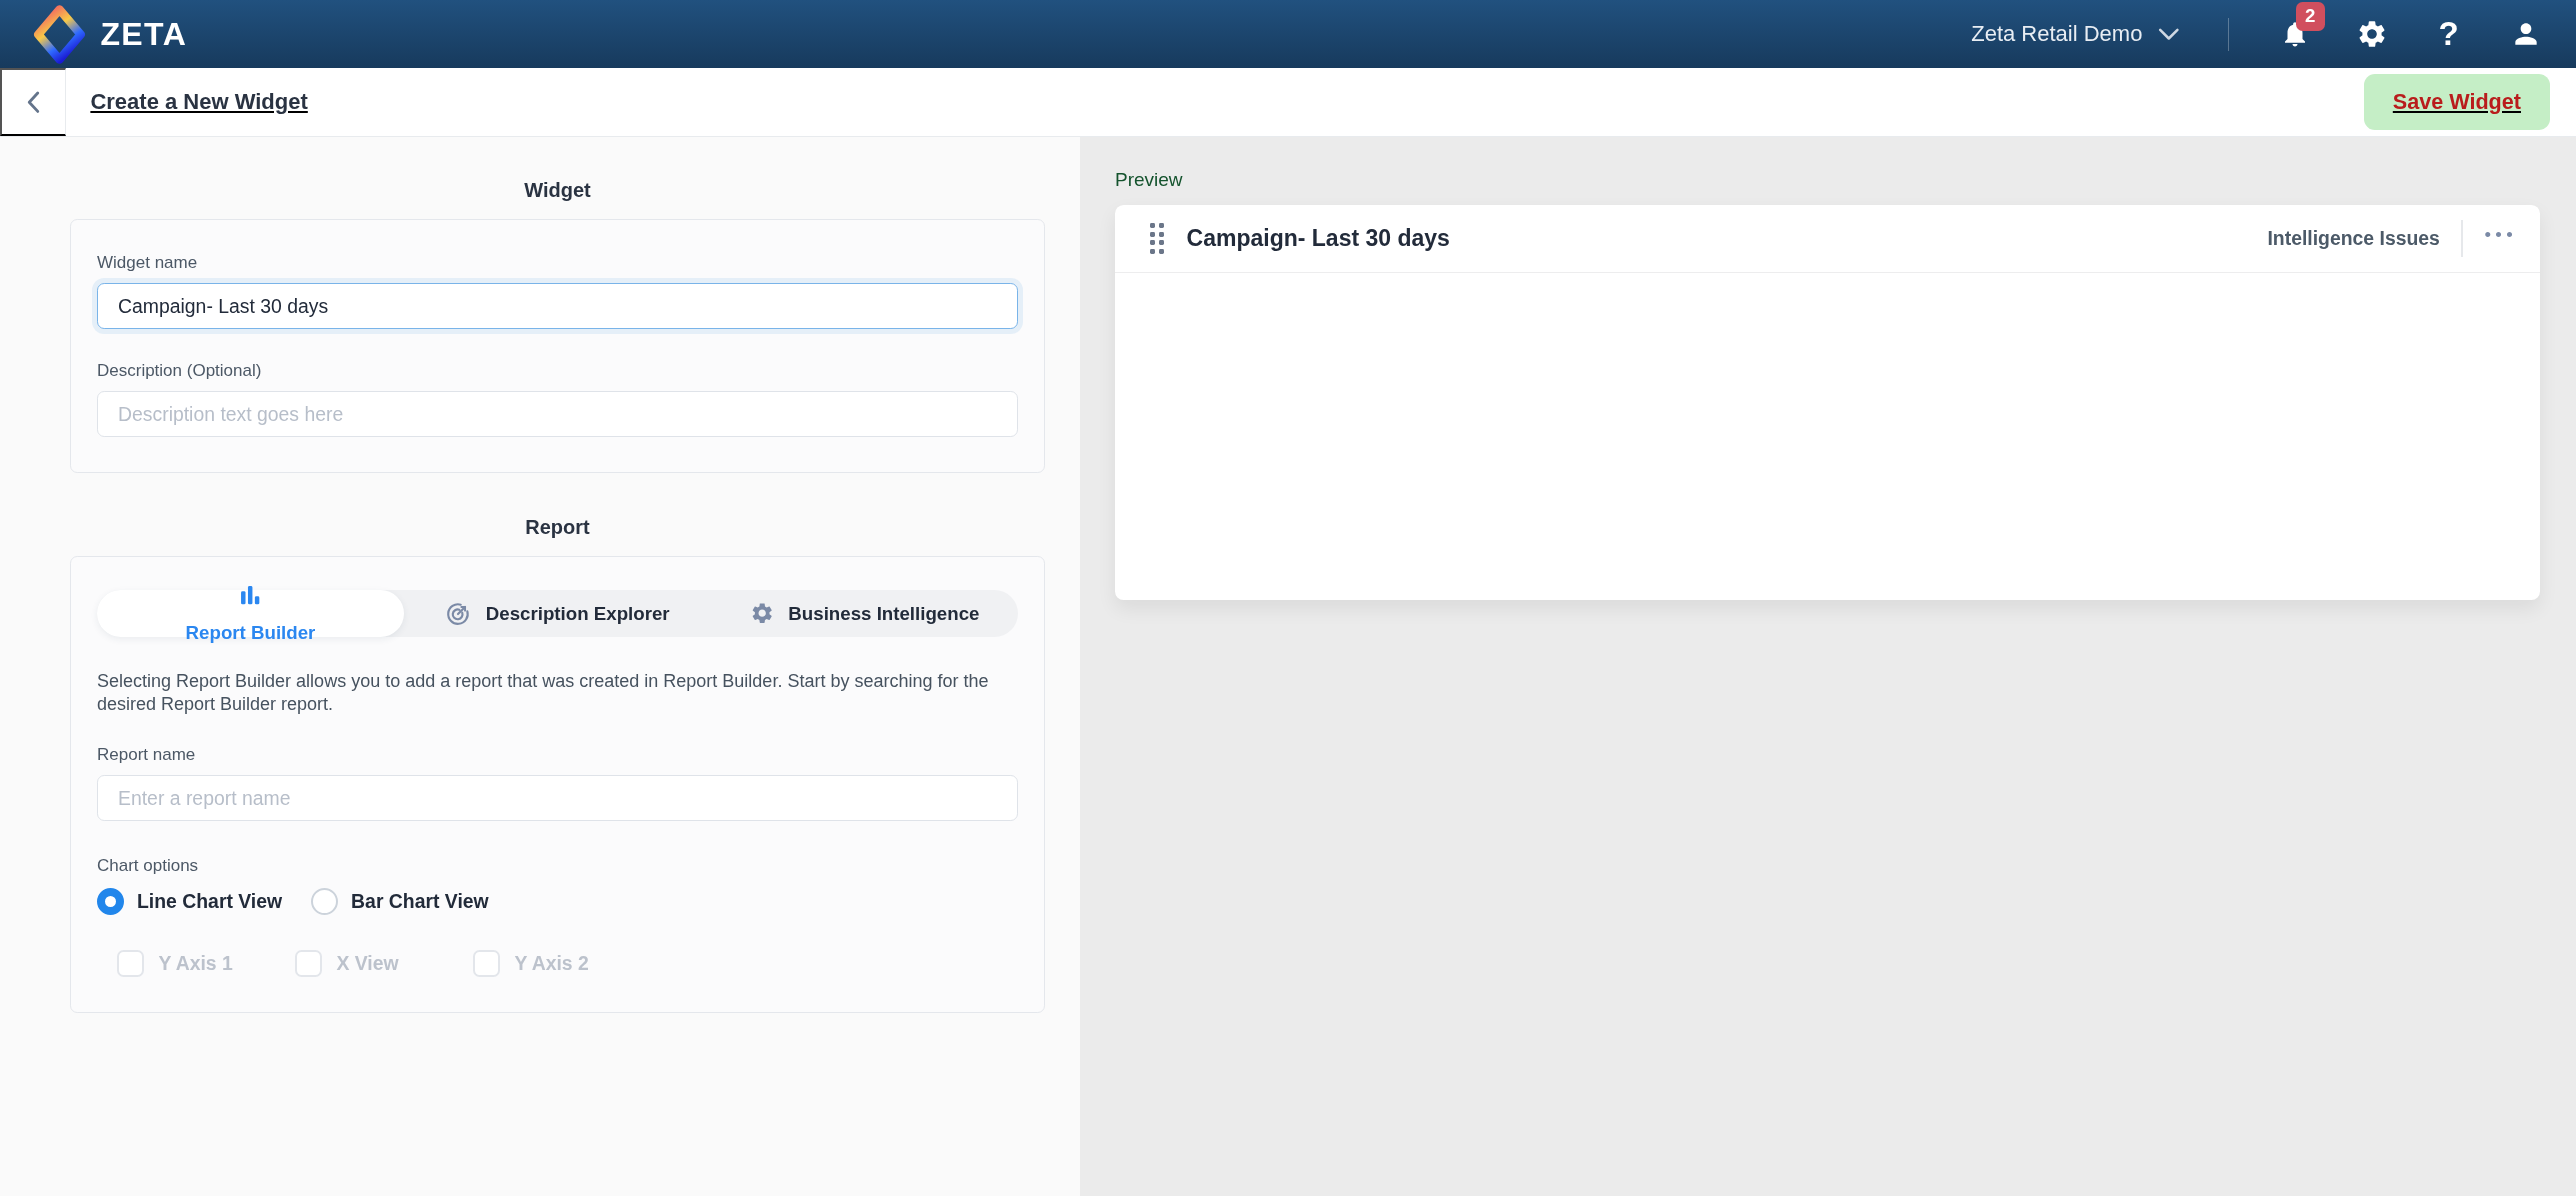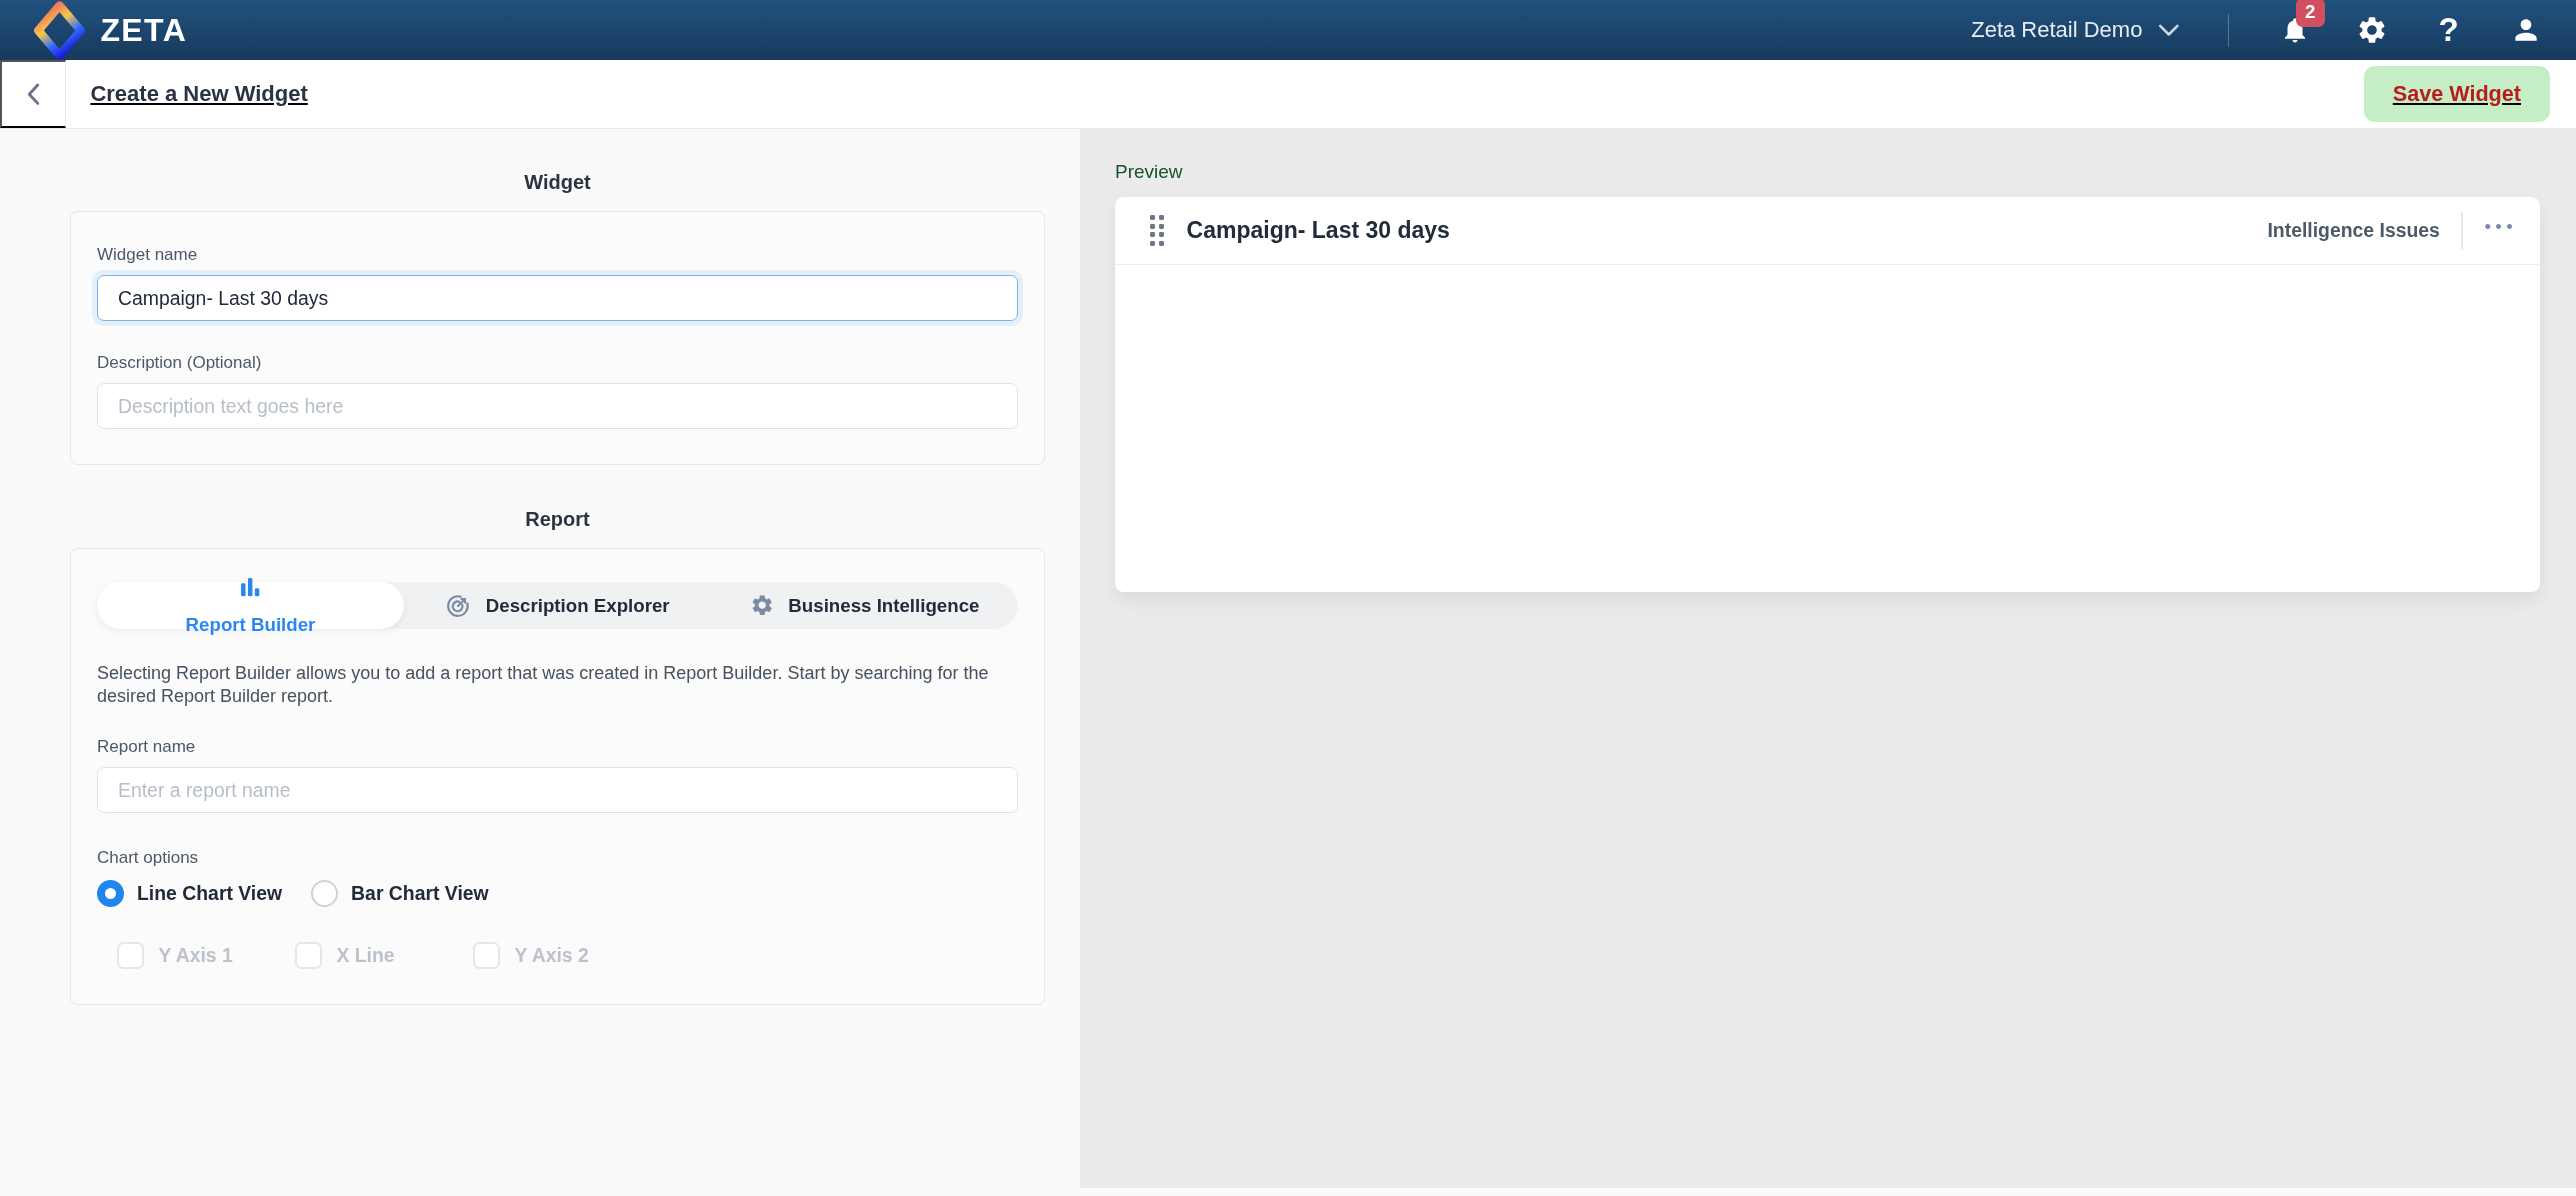--- a/index.html
+++ b/index.html
@@ -1,20 +1,20 @@
 <!DOCTYPE html>
 <html style="font-size:11.5px"><head>
 <meta charset="utf-8">
 <style>
   * { margin:0; padding:0; box-sizing:border-box; }
   html,body { width:2576px; height:1196px; overflow:hidden;
               font-family:"Liberation Sans", sans-serif; background:#fafafa; }
 
   
-  .navbar { height:60px; background:linear-gradient(180deg,#21517f 0%,#173a5d 100%);
+  .navbar { height:68px; background:linear-gradient(180deg,#21517f 0%,#173a5d 100%);
             display:flex; align-items:center; padding:0 33px; }
   .brand { display:flex; align-items:center; gap:14.4px; }
   .brand-name { color:#ffffff; font-size:32px; font-weight:700; letter-spacing:1.4px; }
   .nav-right { margin-left:auto; display:flex; align-items:center; gap:42px; }
   .account { display:flex; align-items:center; gap:16px; color:#e8edf3; font-size:22px; }
   .nav-divider { width:1.4px; height:33px; background:rgba(255,255,255,.28); margin:0 5.8px; }
   .nav-icon { position:relative; display:flex; align-items:center; justify-content:center;
               width:35px; height:35px; }
   .nav-icon svg { fill:#ffffff; }
   .badge { position:absolute; top:-14.4px; left:18.7px; background:#d14f5e; color:#fff;
@@ -234,21 +234,21 @@
             </div>
           </div>
 
           <div class="axis-row">
             <div class="axis-item">
               <span class="checkbox"></span>
               <span class="axis-label">Y Axis 1</span>
             </div>
             <div class="axis-item">
               <span class="checkbox"></span>
-              <span class="axis-label">X Line</span>
+              <span class="axis-label">X View</span>
             </div>
             <div class="axis-item">
               <span class="checkbox"></span>
               <span class="axis-label">Y Axis 2</span>
             </div>
           </div>
         </div>
 
       </div>
     </div>

